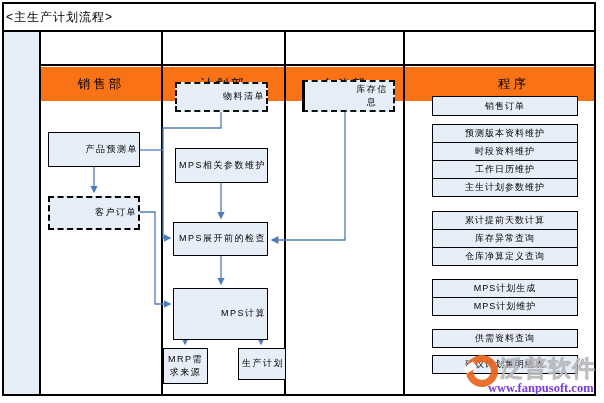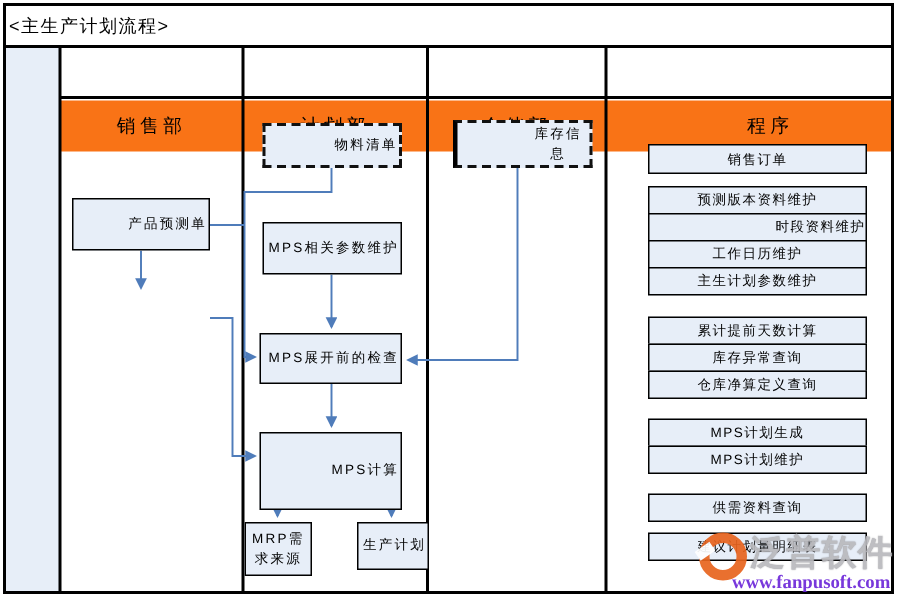--- a/index.html
+++ b/index.html
@@ -99,20 +99,23 @@
 
   <div class="node dashed" style="left:175px;top:82px;width:93px;height:30px;">
       <span>物料清单</span>
     </div>
   <div class="node dashed-leftbar" style="left:302px;top:80px;width:93px;height:32px;">
       <span>库存信息</span>
     </div>
   <div class="node" style="left:48px;top:132px;width:92px;height:35px;">
       <span>产品预测单</span>
     </div>
+  <div class="node dashed-thick" style="left:48px;top:196px;width:92px;height:34px;">
+      <span>客户订单</span>
+    </div>
   <div class="node" style="left:175px;top:148px;width:93px;height:35px;">
       <span>MPS相关参数维护</span>
     </div>
   <div class="node" style="left:173px;top:222px;width:95px;height:34px;">
       <span>MPS展开前的检查</span>
     </div>
   <div class="node" style="left:173px;top:288px;width:95px;height:52px;">
       <span>MPS计算</span>
     </div>
   <div class="node" style="left:163px;top:348px;width:45px;height:36px;">
@@ -121,21 +124,21 @@
   <div class="node" style="left:238px;top:348px;width:48px;height:32px;">
       <span>生产计划</span>
     </div>
 
   <div class="prog" style="top:96px;height:20px;">
       <span>销售订单</span>
     </div>
   <div class="prog" style="top:124px;">
       <span>预测版本资料维护</span>
     </div>
-  <div class="prog" style="top:142px;justify-content:flex-end;">
+  <div class="prog" style="top:142px;">
       <span>时段资料维护</span>
     </div>
   <div class="prog" style="top:160px;">
       <span>工作日历维护</span>
     </div>
   <div class="prog" style="top:178px;">
       <span>主生计划参数维护</span>
     </div>
   <div class="prog" style="top:211px;">
       <span>累计提前天数计算</span>

